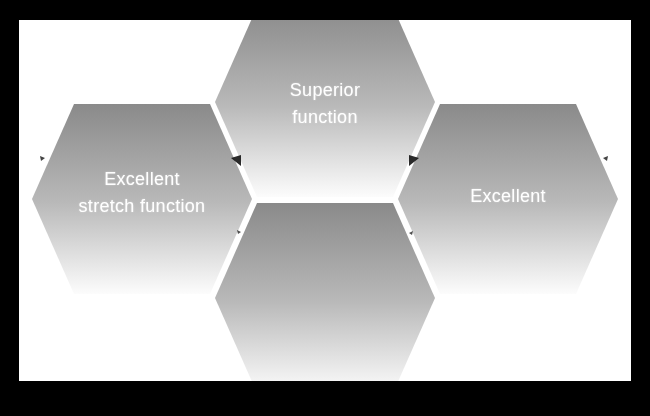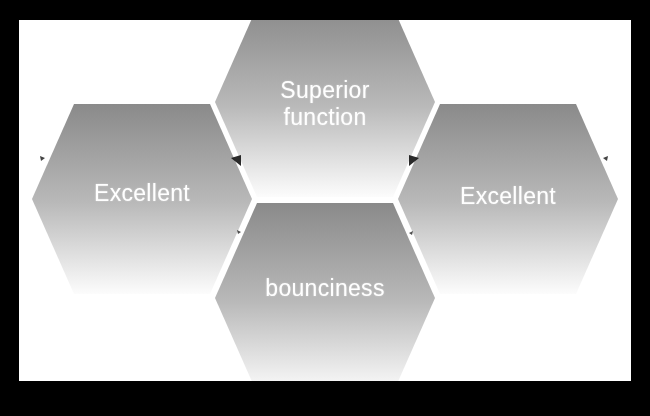--- a/index.html
+++ b/index.html
@@ -35,21 +35,21 @@
   .hex-top    {left:196px; top:-13px;}
   .hex-left   {left:13px;  top:84px;}
   .hex-right  {left:379px; top:84px;}
   .hex-bottom {left:196px; top:183px;}
   .hex-label{
     position:absolute;
     left:50%;
     transform:translate(-50%,-50%);
     text-align:center;
     color:var(--text);
-    font-size:23px;
+    font-size:18px;
     line-height:27px;
     font-weight:400;
     letter-spacing:0.3px;
     white-space:nowrap;
     text-shadow:0 0 2px rgba(255,255,255,0.45);
   }
   .lbl-top    {top:51%;}
   .lbl-left   {top:47%;}
   .lbl-right  {top:48.5%;}
   .lbl-bottom {top:44.5%;}
@@ -67,32 +67,32 @@
     <div class="hex hex-top">
       <div class="hex-label lbl-top">
         <div>Superior</div>
         <div>function</div>
       </div>
     </div>
 
     <div class="hex hex-left">
       <div class="hex-label lbl-left">
         <div>Excellent</div>
+        <div>stretch function</div>
       </div>
     </div>
 
     <div class="hex hex-right">
       <div class="hex-label lbl-right">
         <div>Excellent</div>
       </div>
     </div>
 
     <div class="hex hex-bottom">
       <div class="hex-label lbl-bottom">
-        <div>bounciness</div>
       </div>
     </div>
 
     <svg class="artifacts" width="612" height="361" viewBox="0 0 612 361" xmlns="http://www.w3.org/2000/svg">
       <polygon points="212,138 222,135 222,146" fill="#141414" opacity="0.9"></polygon>
       <polygon points="400,138 390,135 390,146" fill="#141414" opacity="0.9"></polygon>
       <polygon points="21,136 26,138 22,141" fill="#141414" opacity="0.8"></polygon>
       <polygon points="589,136 584,138 588,141" fill="#141414" opacity="0.8"></polygon>
       <polygon points="218,210 222,212 219,214" fill="#141414" opacity="0.75"></polygon>
       <polygon points="394,211 390,213 393,215" fill="#141414" opacity="0.75"></polygon>

